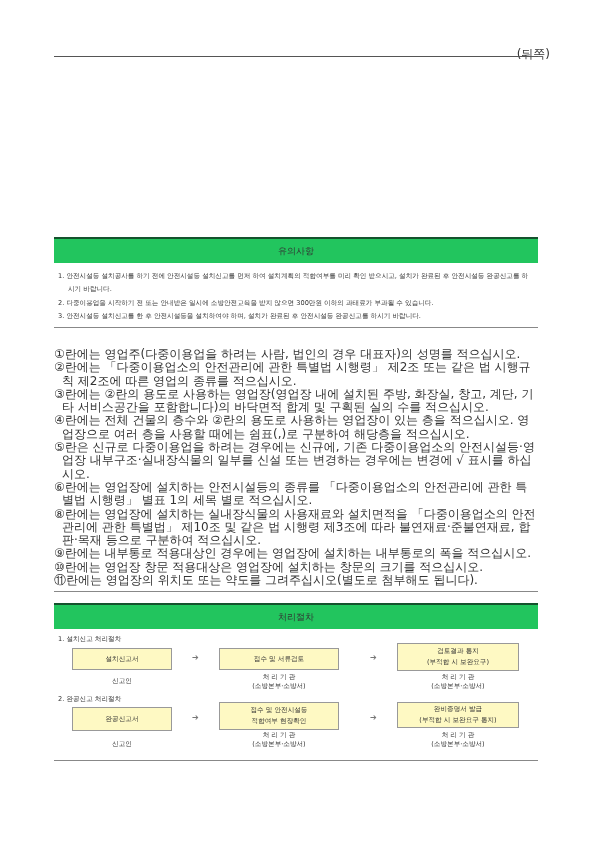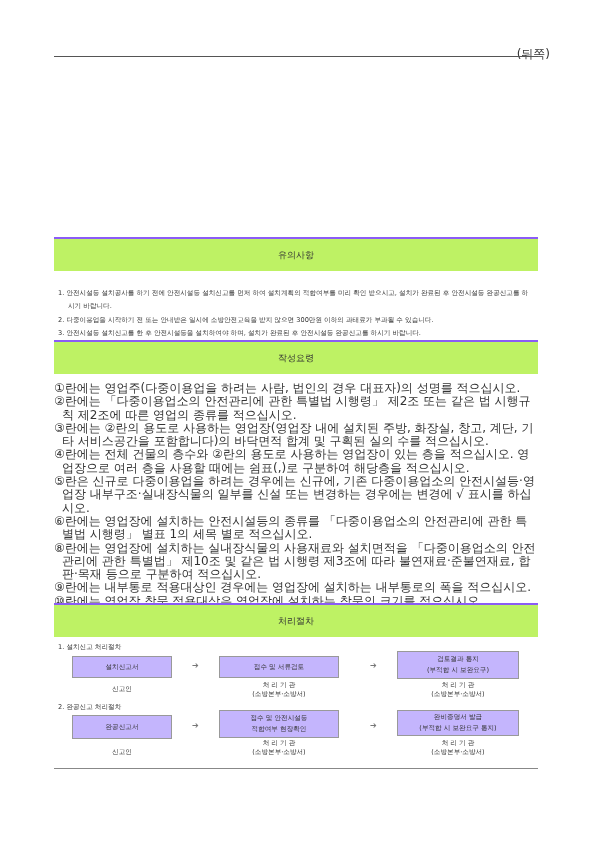--- a/index.html
+++ b/index.html
@@ -12,46 +12,46 @@
     }
     .top-rule {
       position: absolute; top: 56px; left: 54px; width: 484px;
       border-top: 1.3px solid #555;
     }
 
     .section {
       position: absolute; left: 54px; width: 484px;
     }
     .section-header {
-      height: 34px; background: #bef264; border-top: 2px solid #8b5cf6;
+      height: 26px; background: #22c55e; border-top: 2px solid #14532d;
       display: flex; align-items: center; justify-content: center;
       font-size: 9px; color: #333;
     }
     .section-bottom {
       border-top: 1px solid #888;
     }
 
-    .notice-list { padding: 16px 4px 4px 4px; }
+    .notice-list { padding: 7px 4px 4px 4px; }
     .notice-item {
       font-size: 6.6px; line-height: 13.3px; color: #333;
       padding-left: 10px; text-indent: -10px;
     }
 
     .guide-list { padding: 8px 0 4px 0; }
     .guide-item {
       font-size: 12px; line-height: 13.3px; color: #333;
       padding-left: 8px; text-indent: -8px;
     }
 
     .proc-title {
       font-size: 6.6px; color: #333; padding-left: 4px;
     }
     .flow-row { position: relative; height: 44px; }
     .flow-box {
-      position: absolute; border: 1px solid #999; background: #c4b5fd;
+      position: absolute; border: 1px solid #999; background: #fef9c3;
       display: flex; flex-direction: column; align-items: center; justify-content: center;
       font-size: 6.6px; color: #333; line-height: 11px; text-align: center;
     }
     .flow-arrow {
       position: absolute; font-size: 8px; color: #777;
     }
     .flow-caption {
       position: absolute; font-size: 6.6px; color: #333; text-align: center;
       line-height: 9px;
     }
@@ -66,21 +66,20 @@
   <div class="section-header">유의사항</div>
   <div class="notice-list">
     <div class="notice-item">1. 안전시설등 설치공사를 하기 전에 안전시설등 설치신고를 먼저 하여 설치계획의 적합여부를 미리 확인 받으시고, 설치가 완료된 후 안전시설등 완공신고를 하시기 바랍니다.</div>
     <div class="notice-item">2. 다중이용업을 시작하기 전 또는 안내받은 일시에 소방안전교육을 받지 않으면 300만원 이하의 과태료가 부과될 수 있습니다.</div>
     <div class="notice-item">3. 안전시설등 설치신고를 한 후 안전시설등을 설치하여야 하며, 설치가 완료된 후 안전시설등 완공신고를 하시기 바랍니다.</div>
   </div>
   <div class="section-bottom"></div>
 </div>
 
 <div class="section" style="top:340px;">
-  <div class="section-header">작성요령</div>
   <div class="guide-list">
     <div class="guide-item">①란에는 영업주(다중이용업을 하려는 사람, 법인의 경우 대표자)의 성명를 적으십시오.</div>
     <div class="guide-item">②란에는 「다중이용업소의 안전관리에 관한 특별법 시행령」 제2조 또는 같은 법 시행규칙 제2조에 따른 영업의 종류를 적으십시오.</div>
     <div class="guide-item">③란에는 ②란의 용도로 사용하는 영업장(영업장 내에 설치된 주방, 화장실, 창고, 계단, 기타 서비스공간을 포함합니다)의 바닥면적 합계 및 구획된 실의 수를 적으십시오.</div>
     <div class="guide-item">④란에는 전체 건물의 층수와 ②란의 용도로 사용하는 영업장이 있는 층을 적으십시오. 영업장으로 여러 층을 사용할 때에는 쉼표(,)로 구분하여 해당층을 적으십시오.</div>
     <div class="guide-item">⑤란은 신규로 다중이용업을 하려는 경우에는 신규에, 기존 다중이용업소의 안전시설등·영업장 내부구조·실내장식물의 일부를 신설 또는 변경하는 경우에는 변경에 √ 표시를 하십시오.</div>
     <div class="guide-item">⑥란에는 영업장에 설치하는 안전시설등의 종류를 「다중이용업소의 안전관리에 관한 특별법 시행령」 별표 1의 세목 별로 적으십시오.</div>
     <div class="guide-item">⑧란에는 영업장에 설치하는 실내장식물의 사용재료와 설치면적을 「다중이용업소의 안전관리에 관한 특별법」 제10조 및 같은 법 시행령 제3조에 따라 불연재료·준불연재료, 합판·목재 등으로 구분하여 적으십시오.</div>
     <div class="guide-item">⑨란에는 내부통로 적용대상인 경우에는 영업장에 설치하는 내부통로의 폭을 적으십시오.</div>
     <div class="guide-item">⑩란에는 영업장 창문 적용대상은 영업장에 설치하는 창문의 크기를 적으십시오.</div>

